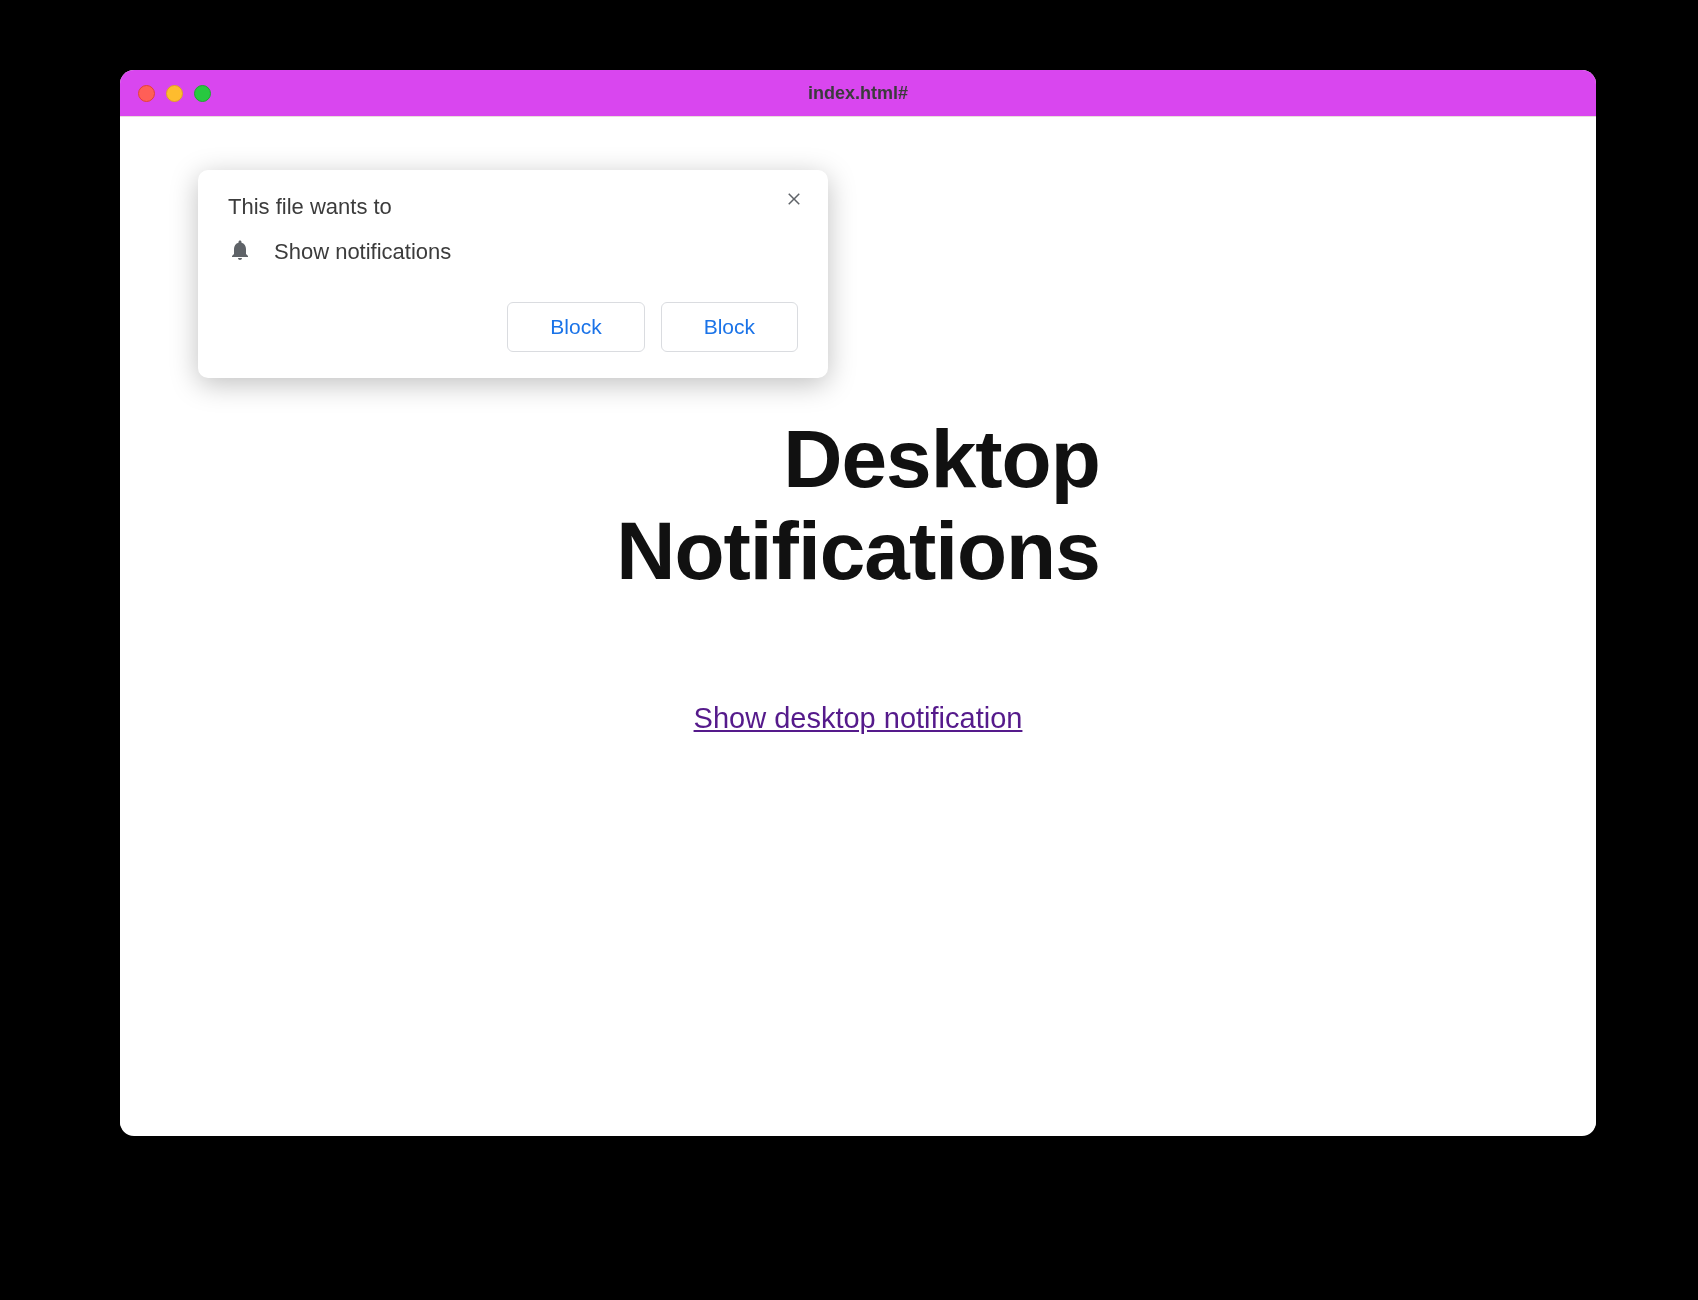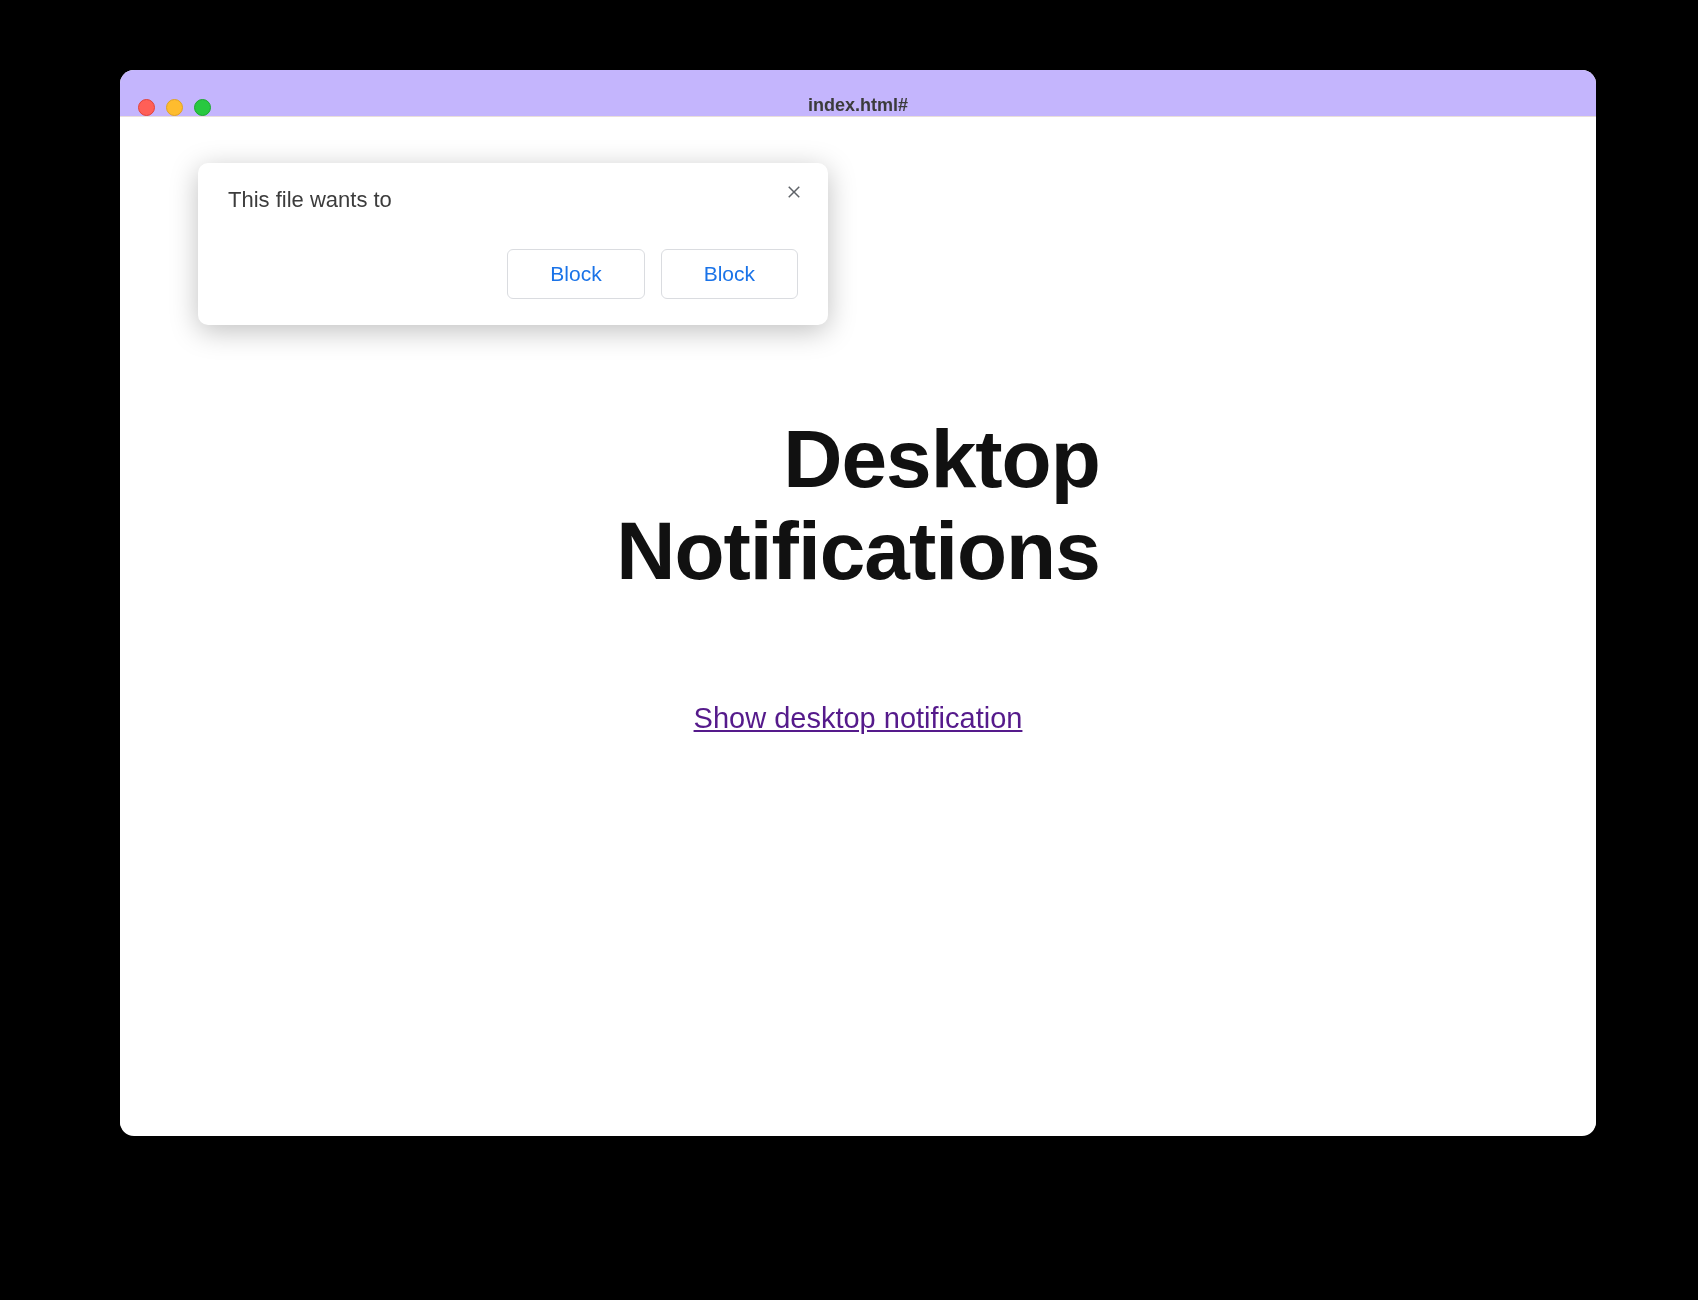--- a/index.html
+++ b/index.html
@@ -22,26 +22,26 @@
     top: 70px;
     width: 1476px;
     height: 1065px;
     background: #fff;
     border-radius: 14px;
     box-shadow: 0 30px 80px rgba(0,0,0,0.5);
     overflow: visible;
   }
   .titlebar {
     height: 46px;
-    background: #c4b5fd;
+    background: #d946ef;
     border-bottom: 1px solid #e9dedb;
     border-top-left-radius: 14px;
     border-top-right-radius: 14px;
     display: flex;
-    align-items: flex-end;
+    align-items: center;
     position: relative;
   }
   .traffic-lights {
     display: flex;
     gap: 11px;
     margin-left: 18px;
   }
   .dot {
     width: 15px;
     height: 15px;
@@ -85,21 +85,21 @@
     left: 50%;
     transform: translateX(-50%);
     font-size: 29px;
     color: #551a8b;
     text-decoration: underline;
     cursor: pointer;
   }
 
   .permission-popup {
     position: absolute;
-    top: 46px;
+    top: 53px;
     left: 78px;
     width: 630px;
     background: #fff;
     border-radius: 10px;
     box-shadow: 0 6px 28px rgba(0,0,0,0.25);
     padding: 24px 30px 26px 30px;
     box-sizing: border-box;
   }
   .popup-title {
     font-size: 22px;
@@ -174,20 +174,28 @@
         <div class="popup-title">This file wants to</div>
 
         <div class="popup-close">
           <span>
             <svg viewBox="0 0 24 24">
                 <path d="M18.3 5.71 12 12.01l-6.3-6.3-1.41 1.41 6.3 6.3-6.3 6.29 1.41 1.41 6.3-6.29 6.3 6.29 1.41-1.41-6.3-6.29 6.3-6.3z" fill="#5f6368"></path>
               </svg>
           </span>
         </div>
 
+        <div class="popup-row">
+          <span class="bell-icon">
+            <svg viewBox="0 0 24 24">
+                <path d="M12 22c1.1 0 2-.9 2-2h-4c0 1.1.9 2 2 2zm6-6V11c0-3.07-1.63-5.64-4.5-6.32V4c0-.83-.67-1.5-1.5-1.5S10.5 3.17 10.5 4v.68C7.63 5.36 6 7.92 6 11v5l-2 2v1h16v-1l-2-2z"></path>
+              </svg>
+          </span>
+          <span class="popup-item-text">Show notifications</span>
+        </div>
 
         <div class="popup-actions">
           <button class="popup-btn">Block</button>
           <button class="popup-btn">Block</button>
         </div>
       </div>
     </div>
 
   </div>
 </div>

